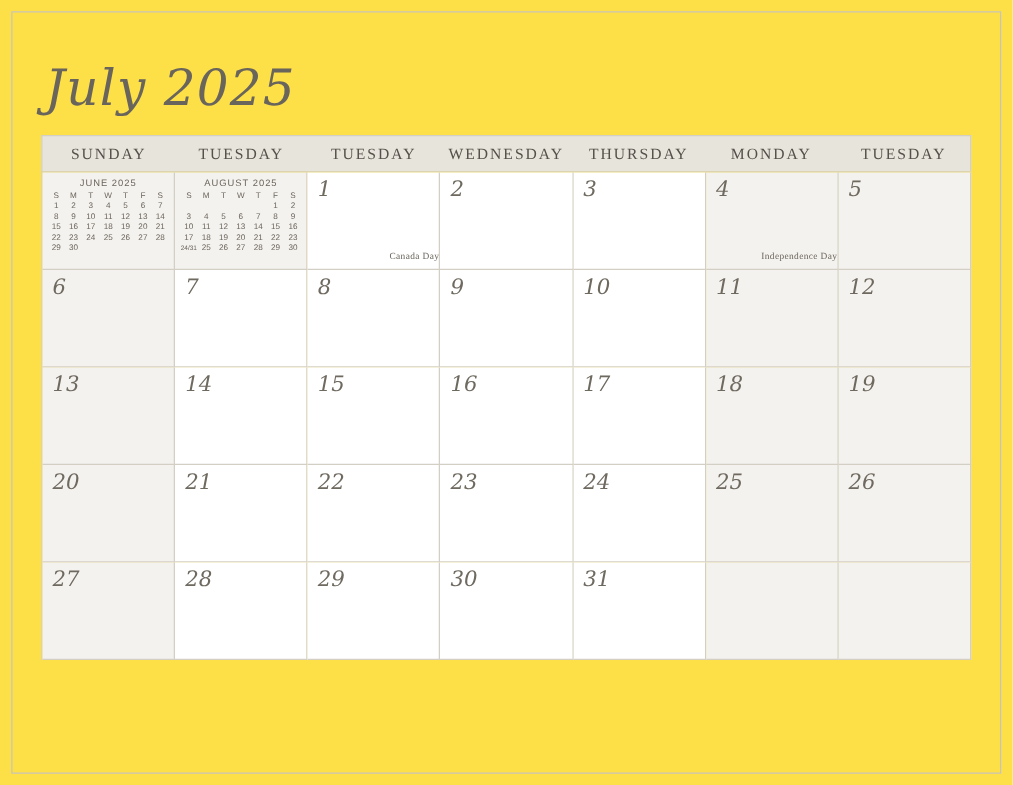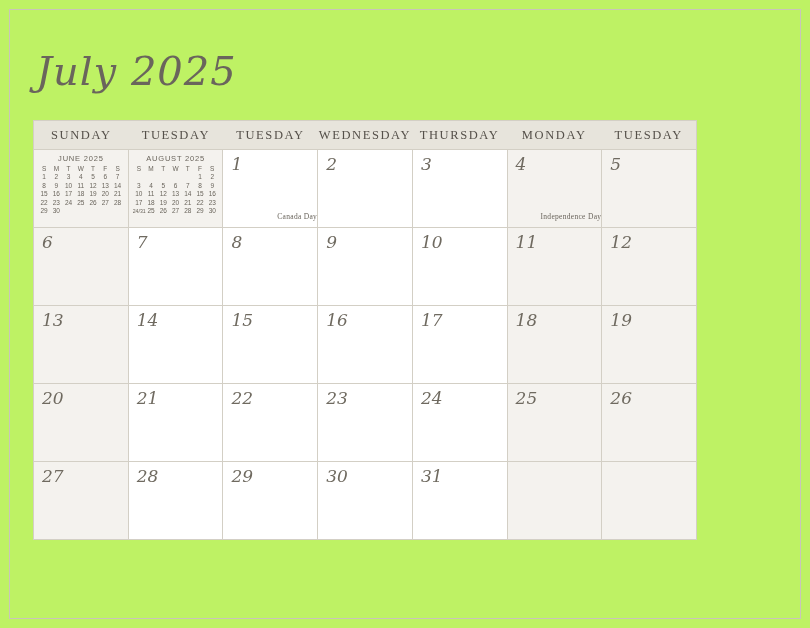--- a/index.html
+++ b/index.html
@@ -11,21 +11,21 @@
     width: 810px;
     height: 628px;
     font-family: "Liberation Serif", serif;
     color: #5f5a52;
     overflow: hidden;
   }
   .page {
     position: relative;
     width: 810px;
     height: 628px;
-    background: #bef264;
+    background: #fde047;
     box-sizing: border-box;
   }
   .page-border {
     position: absolute;
     left: 9px;
     top: 9px;
     right: 9px;
     bottom: 9px;
     border: 1px solid #c9c4ba;
     pointer-events: none;
@@ -39,22 +39,22 @@
     font-style: italic;
     font-size: 40px;
     font-weight: 400;
     letter-spacing: 1px;
     color: #6a655c;
   }
 
   .calendar {
     position: absolute;
     left: 33px;
-    top: 120px;
-    width: 664px;
+    top: 108px;
+    width: 744px;
   }
 
   .dow-row {
     display: flex;
     background: #e7e4dc;
     border: 1px solid #d3cfc5;
     border-bottom: none;
   }
   .dow {
     flex: 1 1 0;

